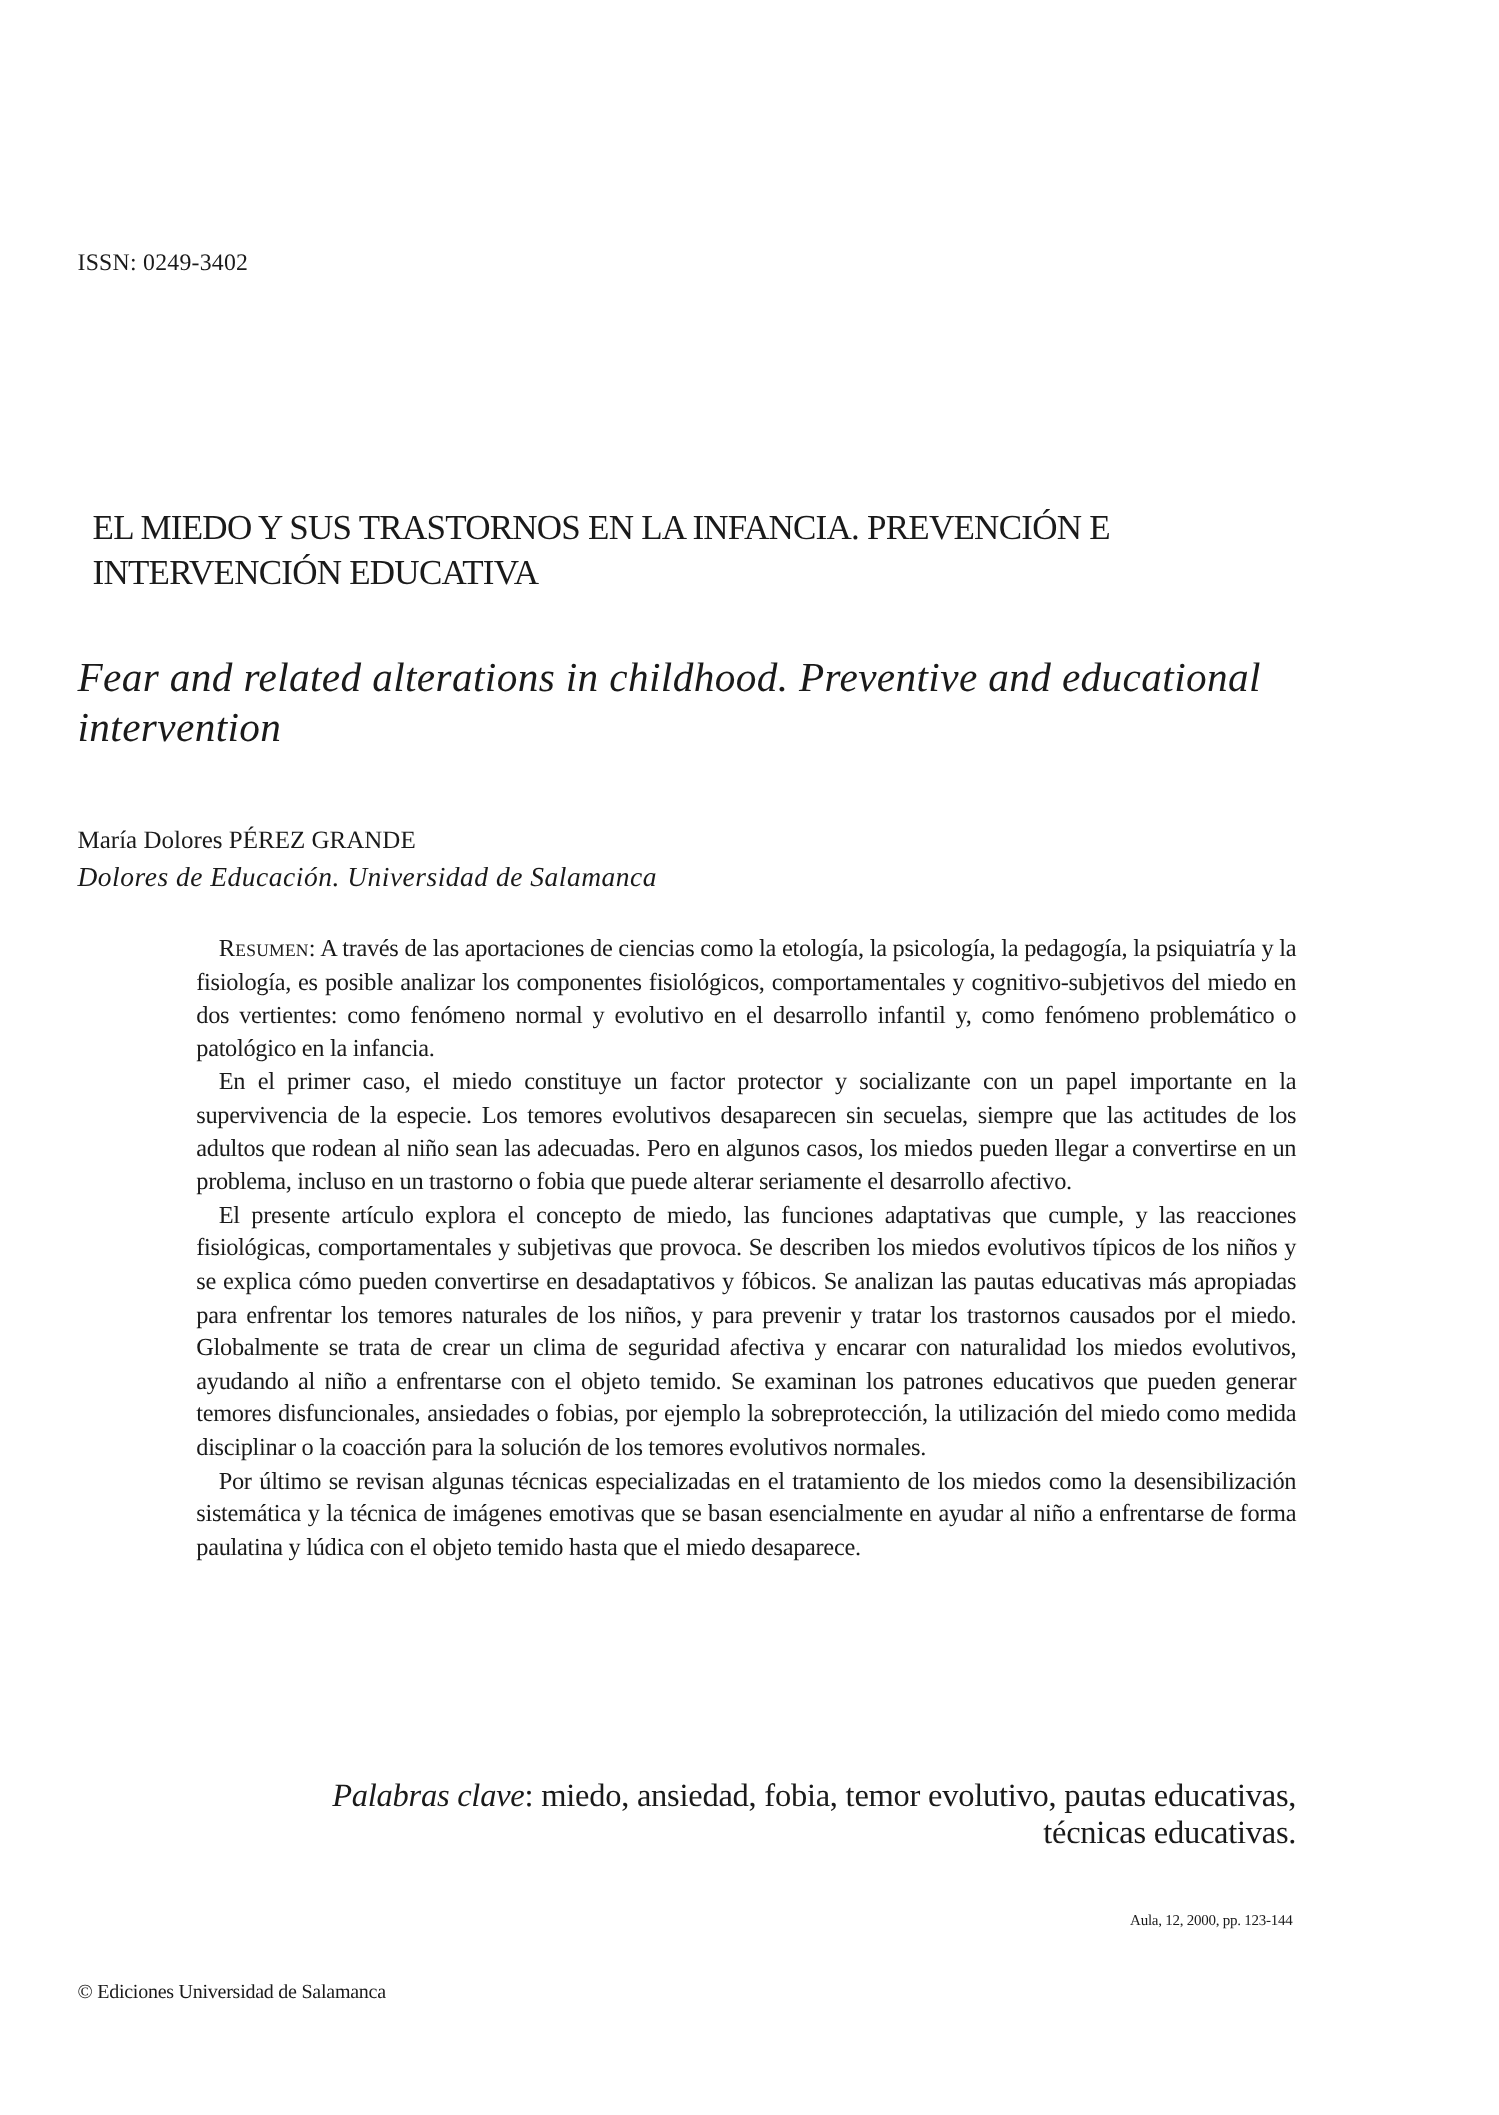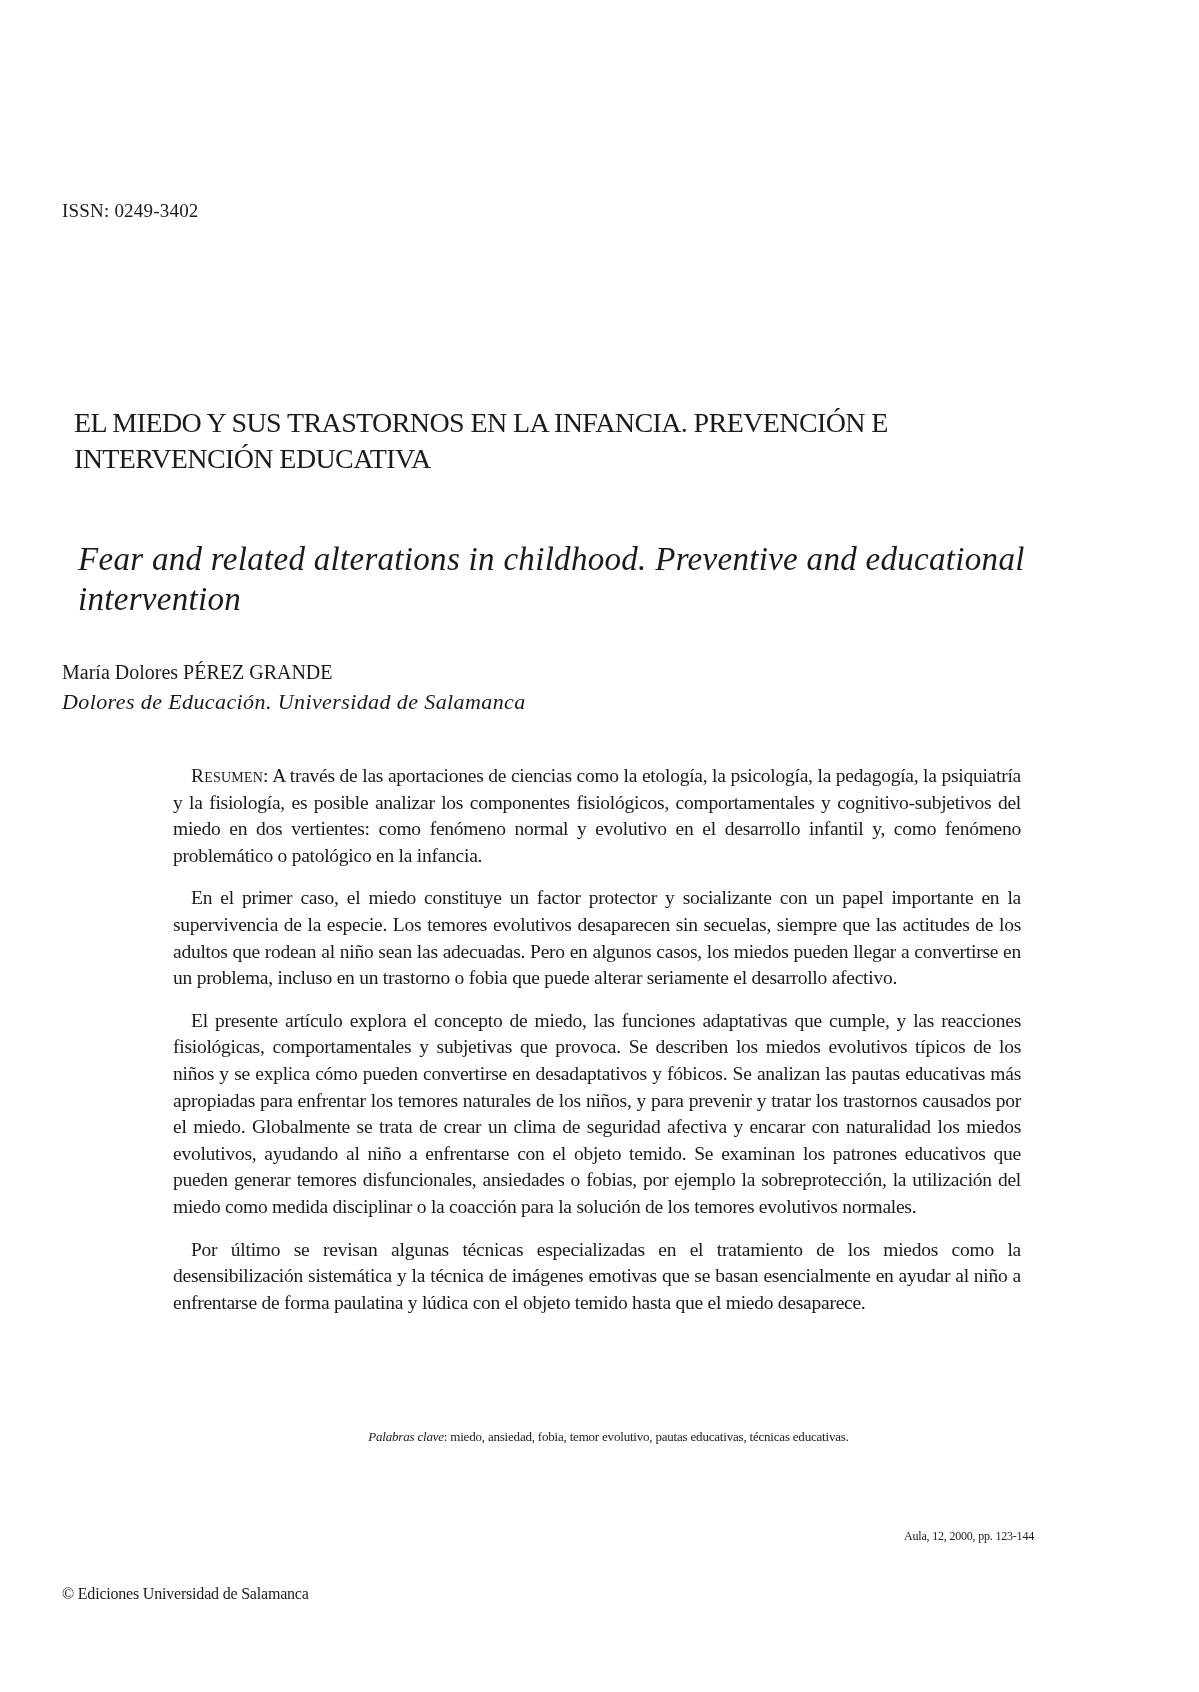--- a/index.html
+++ b/index.html
@@ -13,40 +13,40 @@
       font-size: 19px; letter-spacing: 0.2px;
     }
     .title-es {
       position: absolute; left: 62px; top: 393px; width: 980px;
       font-size: 28px; line-height: 36px; letter-spacing: -0.6px;
       margin: 12px; font-weight: normal;
     }
     .title-en {
       position: absolute; left: 62px; top: 523px; width: 990px;
       font-size: 33px; line-height: 40px; font-style: italic;
-      margin: 16px; font-weight: normal; letter-spacing: 0.3px;
+      margin: 0; font-weight: normal; letter-spacing: 0.3px;
     }
     .author {
       position: absolute; left: 62px; top: 660px;
       font-size: 20px; line-height: 24px;
     }
     .affiliation {
       position: absolute; left: 62px; top: 688px;
       font-size: 22px; line-height: 28px; font-style: italic; letter-spacing: 0.4px;
     }
     .abstract {
       position: absolute; left: 157px; top: 747px; width: 880px;
       font-size: 19.5px; line-height: 26.6px; text-align: justify;
       letter-spacing: -0.25px;
     }
-    .abstract p { margin: 16px; text-indent: 18px; }
+    .abstract p { margin: 0; text-indent: 18px; }
     .abstract .label { font-variant: small-caps; letter-spacing: 0.2px; }
     .keywords {
       position: absolute; left: 180px; top: 1422px; width: 857px;
-      font-size: 13px; line-height: 29px; text-align: center;
+      font-size: 26px; line-height: 29px; text-align: right;
       letter-spacing: -0.2px;
     }
     .keywords .kw-label { font-style: italic; }
     .footer-left {
       position: absolute; left: 62px; top: 1585px;
       font-size: 16px; letter-spacing: -0.2px;
     }
     .footer-right {
       position: absolute; right: 165px; top: 1529px;
       font-size: 12px; letter-spacing: -0.2px;

